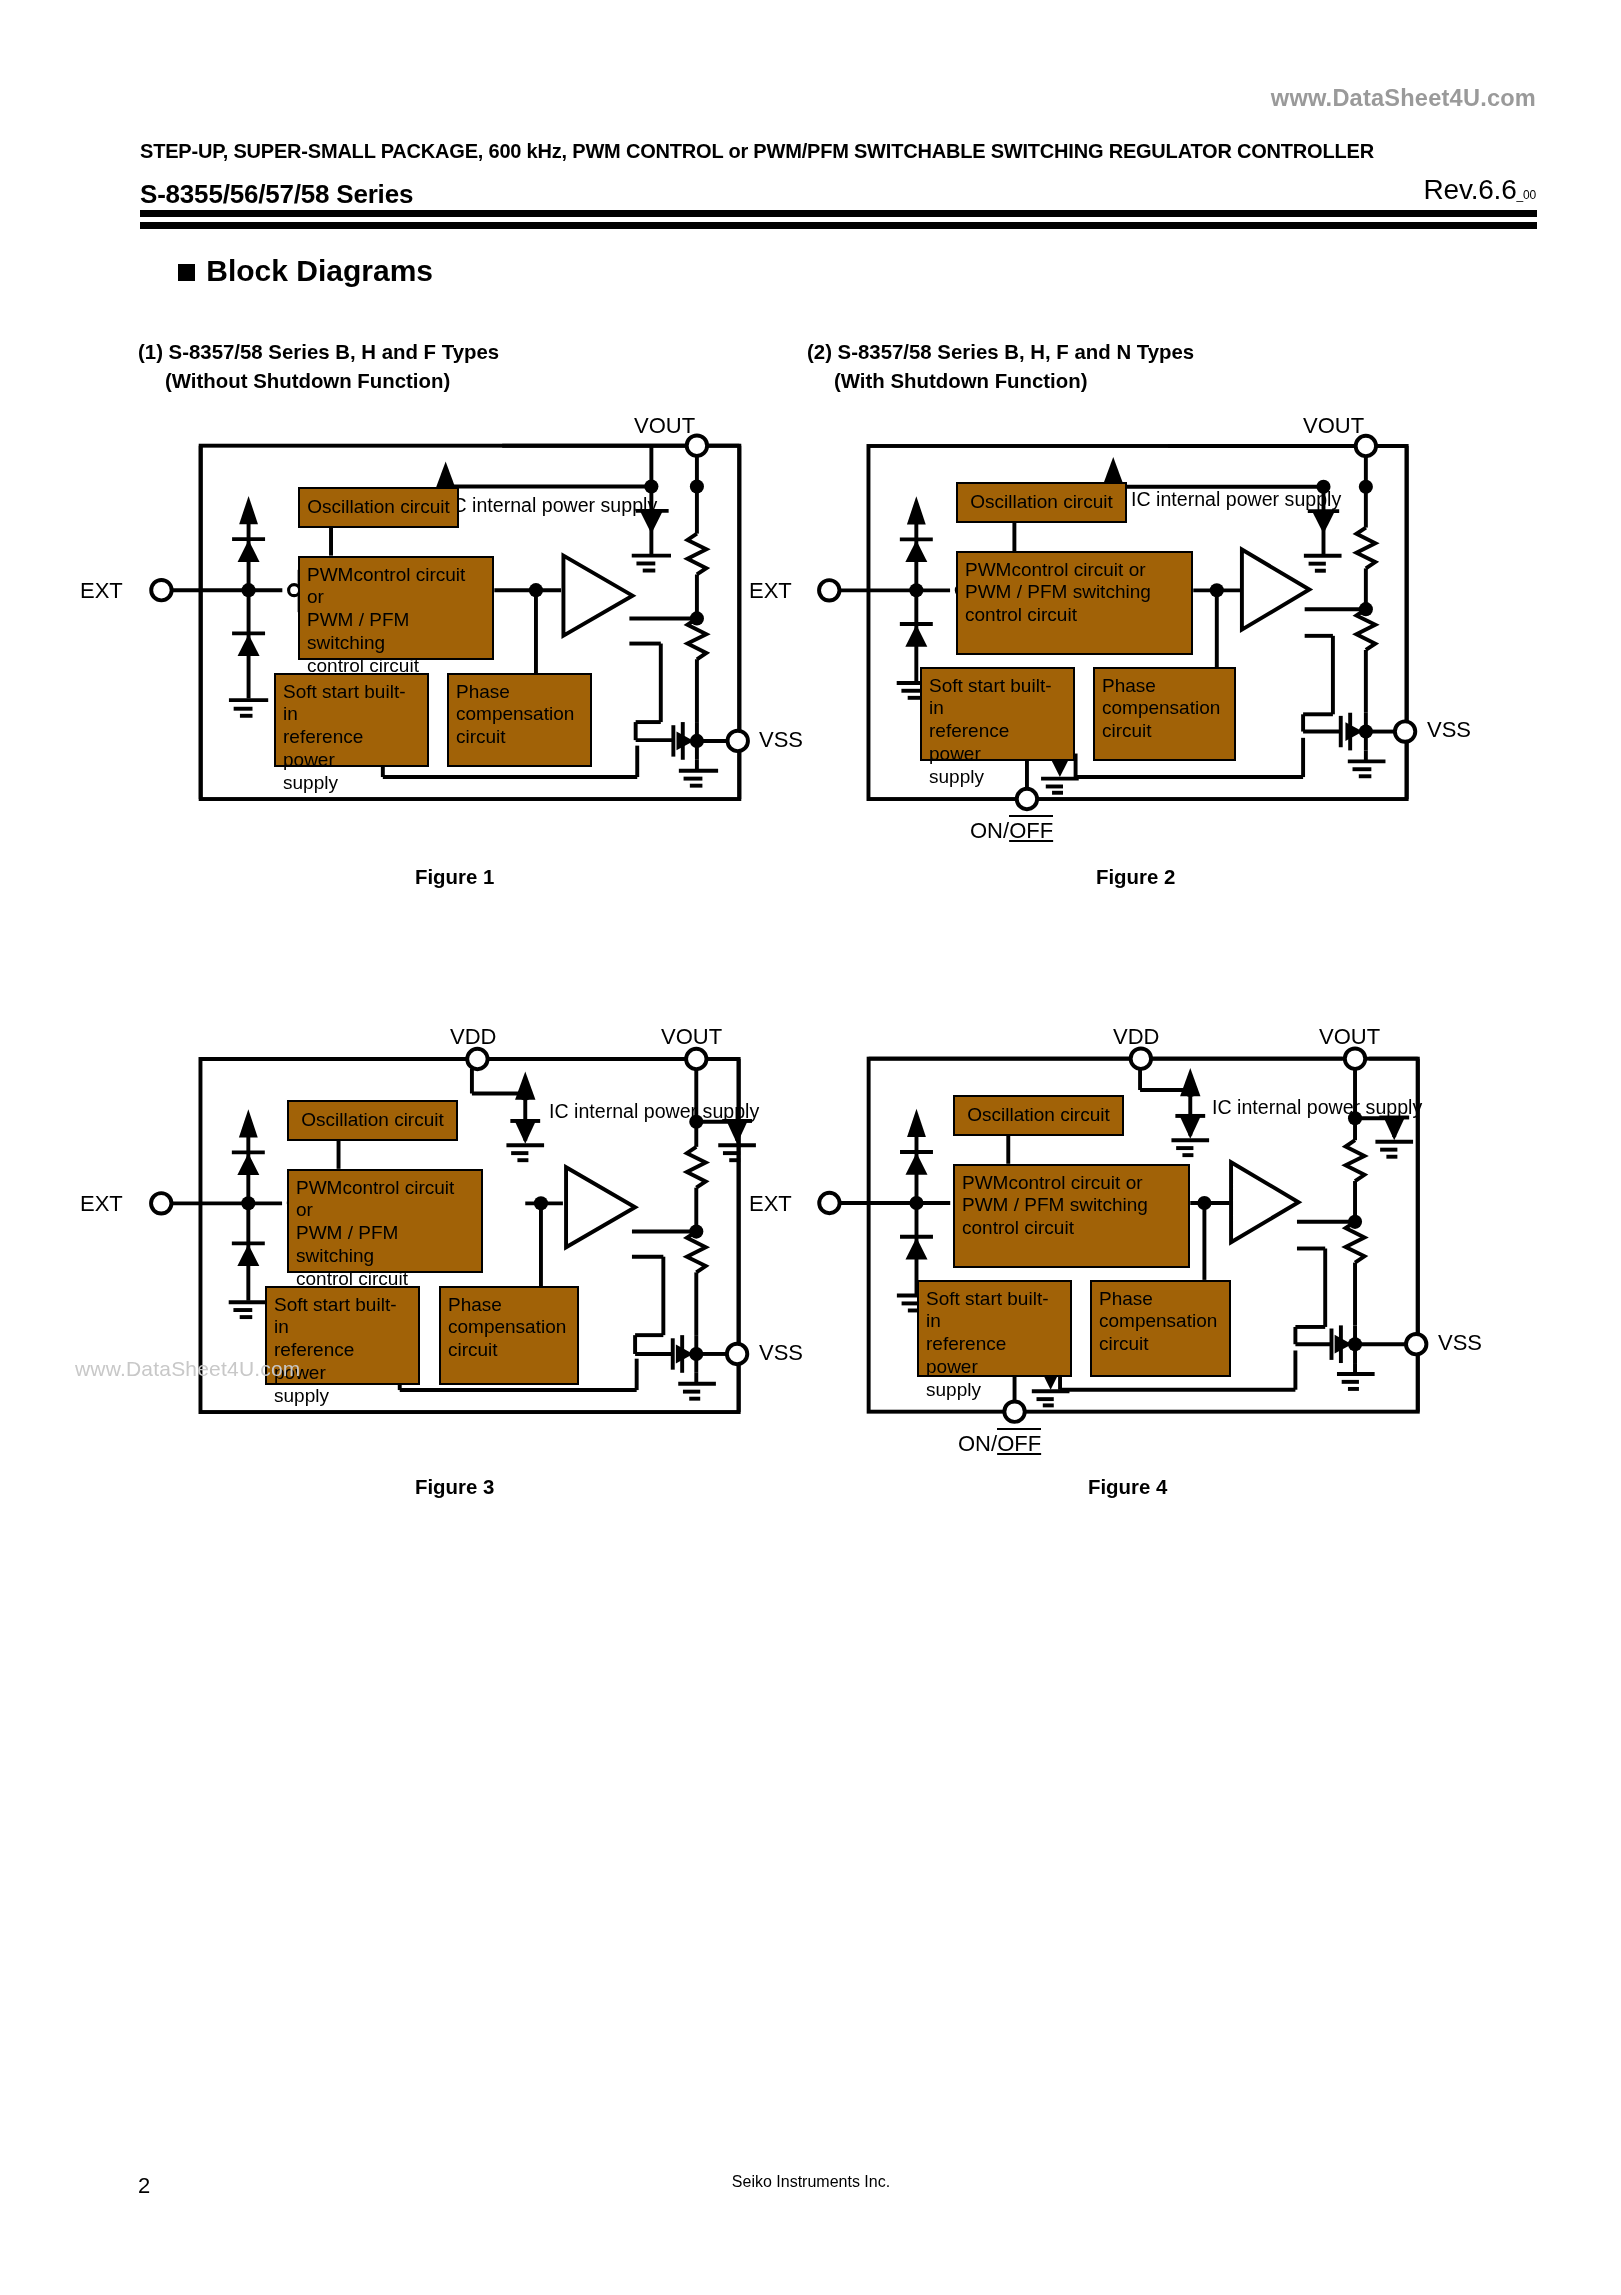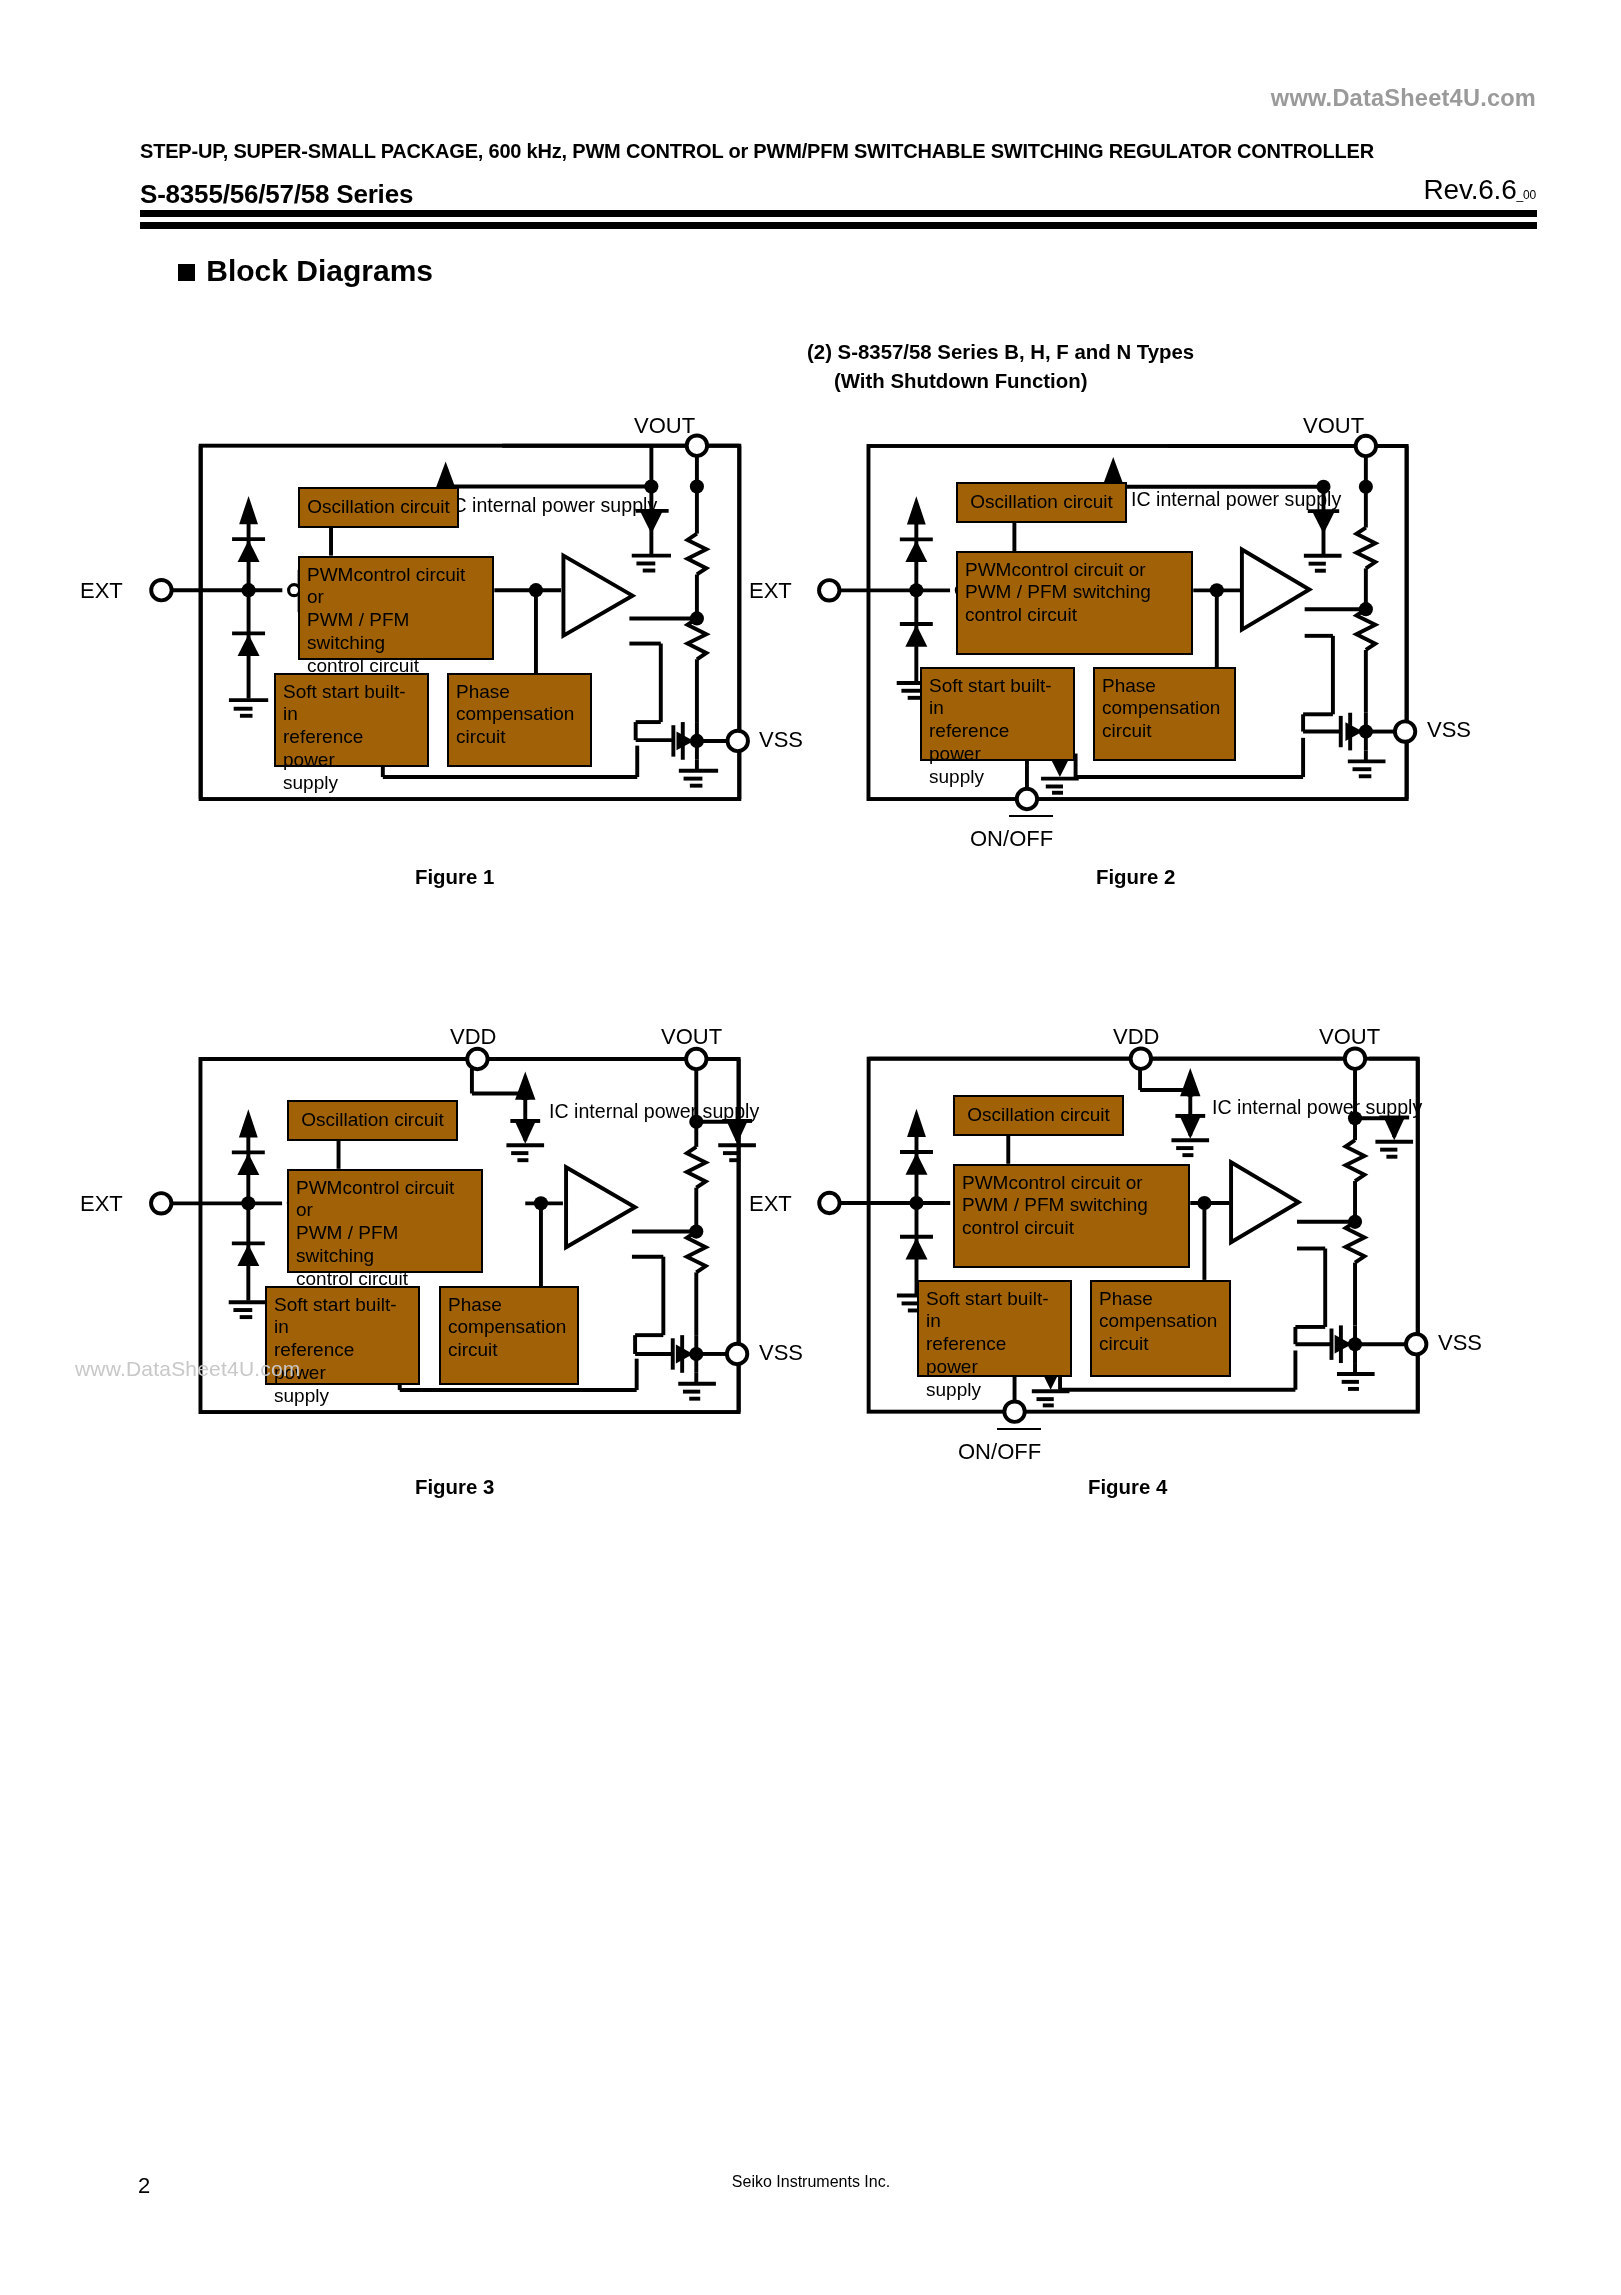--- a/index.html
+++ b/index.html
@@ -79,39 +79,43 @@
     position:absolute; font-size:19.6px; white-space:nowrap; line-height:1.18;
   }
   .blk{
     position:absolute; border:2.4px solid #000; background:#a16207;
     font-size:19px; line-height:1.2; box-sizing:border-box;
   }
   .blk span{display:block;}
   .blk.ctr{display:flex;align-items:center;justify-content:center;}
   .blk.pad{padding:5.5px 7px;}
   .pinlabel{position:absolute;font-size:22px;white-space:nowrap;}
-  .overbar{border-top:2.4px solid #000;padding-top:11px;display:inline-block;line-height:1.0;}
+  .overbar{border-top:2.4px solid #000;padding-top:3px;display:inline-block;line-height:1.0;text-decoration:underline;}
 </style>
 </head>
 <body>
 
 <div class="page">
 
   <div class="ds-watermark-top">www.DataSheet4U.com</div>
   <div class="hdr-title">STEP-UP, SUPER-SMALL PACKAGE, 600 kHz, PWM CONTROL or PWM/PFM SWITCHABLE SWITCHING REGULATOR CONTROLLER</div>
   <div class="hdr-series">S-8355/56/57/58 Series</div>
   <div class="hdr-rev"><span>Rev.6.6</span><span class="sub">_00</span></div>
   <div class="rule rule-a"></div>
   <div class="rule rule-b"></div>
 
   <div class="sec-head">
     <span class="bullet"></span>
     <span>Block Diagrams</span>
   </div>
 
+  <div class="cap" style="left:138px;top:338px;">
+    <span><span>(1)</span> <span>S-8357/58 Series B, H and F Types</span></span>
+    <span class="ind">(Without Shutdown Function)</span>
+  </div>
 
   <div class="cap" style="left:807px;top:338px;">
     <span><span>(2)</span> <span>S-8357/58 Series B, H, F and N Types</span></span>
     <span class="ind">(With Shutdown Function)</span>
   </div>
 
 
 
   <div class="diagram" style="left:133px;top:408px;width:652px;height:424px;">
     <svg width="652" height="424" viewBox="0 0 830 540">

